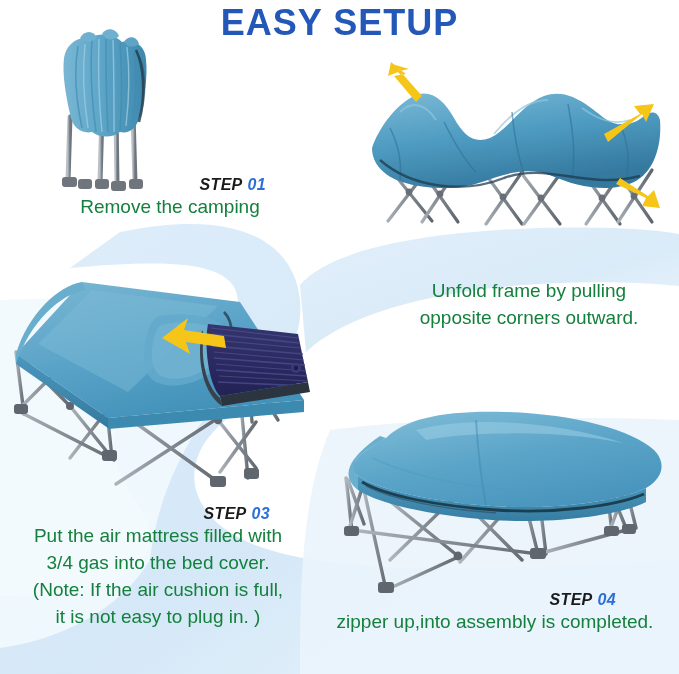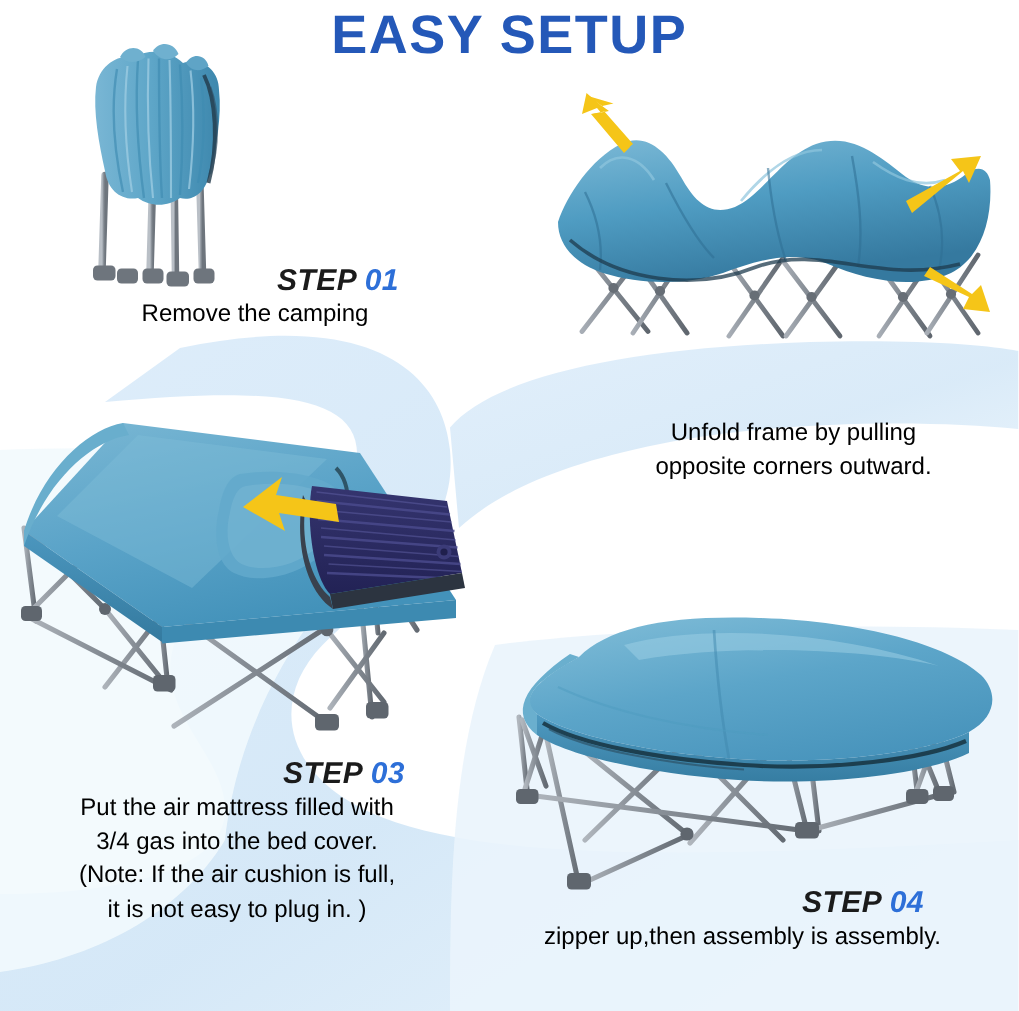--- a/index.html
+++ b/index.html
@@ -16,26 +16,26 @@
   
   .title{
     position:absolute;left:0;top:2px;width:679px;text-align:center;
     font-size:36px;font-weight:bold;letter-spacing:1px;
     color:#2458b8;
     font-family:"Liberation Sans", sans-serif;
   }
 
   
   .step-head{
-    font-style:italic;font-weight:bold;font-size:20px;
+    font-style:italic;font-weight:bold;font-size:16px;
     color:#1b1b1b;letter-spacing:.3px;white-space:nowrap;
   }
   .step-head .num{color:#2d6fd8;margin-left:5px;}
   .step-body{
-    font-size:16px;color:#000000;line-height:1.42;
+    font-size:19px;color:#15803d;line-height:1.42;
   }
   .step-body div{white-space:nowrap;}
 
   .block{position:absolute;}
   .block .step-head{display:block;}
 
   #step1{left:60px;top:176px;width:220px;text-align:center;}
   #step1 .step-head{text-align:right;padding-right:14px;}
   #step2{left:398px;top:278px;width:262px;text-align:center;}
   #step2 .step-head{text-align:right;padding-right:28px;}
@@ -425,17 +425,17 @@
       <div>(Note: If the air cushion is full,</div>
       <div>it is not easy to plug in. )</div>
     </div>
   </div>
 
   <div class="block" id="step4">
     <span class="step-head">
       <span>STEP</span><span class="num">04</span>
     </span>
     <div class="step-body">
-      <div>zipper up,then assembly is assembly.</div>
+      <div>zipper up,into assembly is completed.</div>
     </div>
   </div>
 
 </div>
 
 </body></html>

